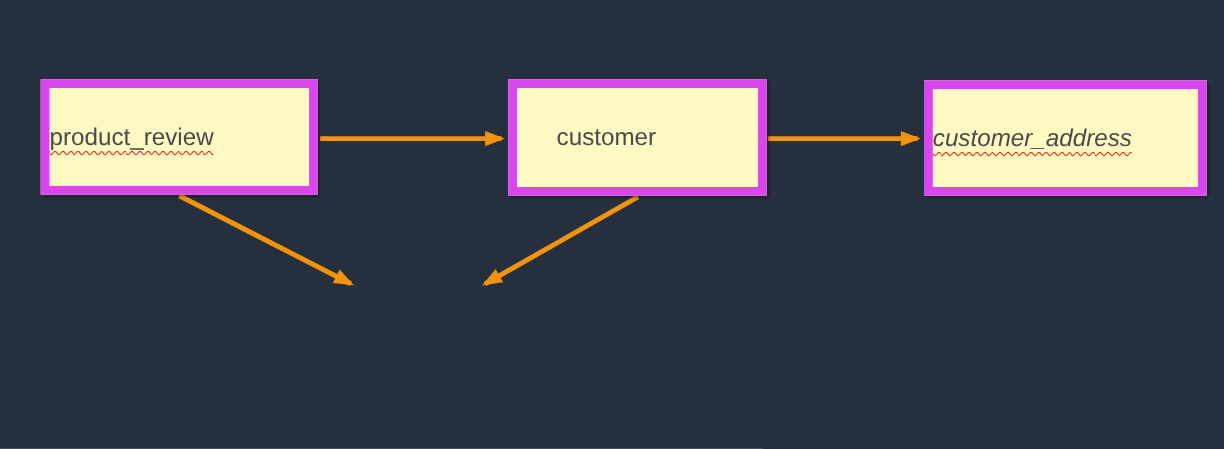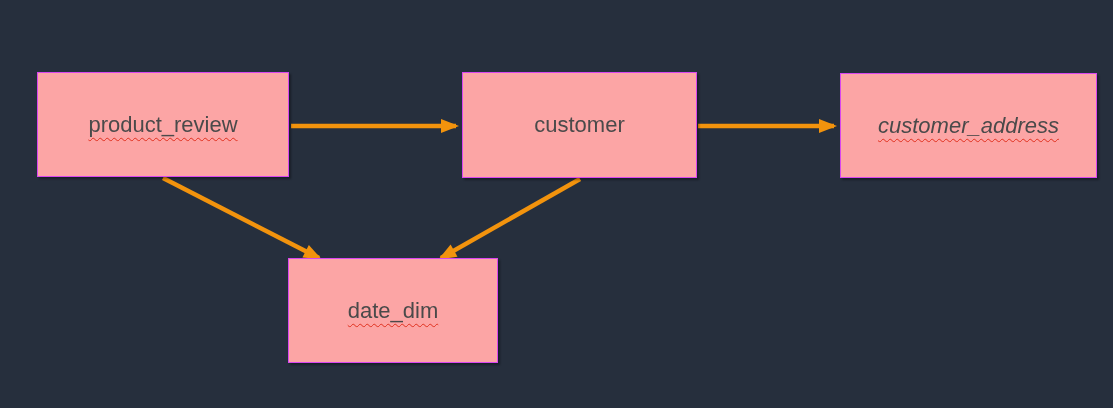--- a/index.html
+++ b/index.html
@@ -17,41 +17,41 @@
   .edges-layer {
     position: absolute;
     left: 0;
     top: 0;
     width: 1113px;
     height: 408px;
   }
   .node {
     position: absolute;
     box-sizing: border-box;
-    background: #fca5a5;
-    border: 1px solid #d946ef;
+    background: #fef9c3;
+    border: 8px solid #d946ef;
     display: flex;
     align-items: center;
-    justify-content: center;
+    justify-content: flex-start;
     box-shadow: 2px 2px 2px rgba(0,0,0,0.35);
   }
   .node .label {
     font-size: 22px;
     color: #4A4A4A;
     white-space: nowrap;
   }
   .node .label.squiggle {
     text-decoration-line: underline;
     text-decoration-style: wavy;
     text-decoration-color: #E0301E;
     text-decoration-thickness: 1px;
     text-underline-offset: 5px;
   }
   #node-product-review   { left: 37px;  top: 72px;  width: 252px; height: 105px; }
-  #node-customer         { left: 462px; top: 72px;  width: 235px; height: 106px; }
+  #node-customer         { left: 462px; top: 72px;  width: 235px; height: 106px; padding-left: 36px; }
   #node-customer-address { left: 840px; top: 73px;  width: 257px; height: 105px; font-style: italic; }
   #node-date-dim         { left: 288px; top: 258px; width: 210px; height: 105px; }
 </style>
 </head>
 <body>
 
 <div class="canvas">
 
   <svg class="edges-layer" width="1113" height="408" viewBox="0 0 1113 408" xmlns="http://www.w3.org/2000/svg">
     <defs>
@@ -70,17 +70,14 @@
   </div>
 
   <div class="node" id="node-customer">
     <span class="label">customer</span>
   </div>
 
   <div class="node" id="node-customer-address">
     <span class="label squiggle">customer_address</span>
   </div>
 
-  <div class="node" id="node-date-dim">
-    <span class="label squiggle">date_dim</span>
-  </div>
 
 </div>
 
 </body></html>

